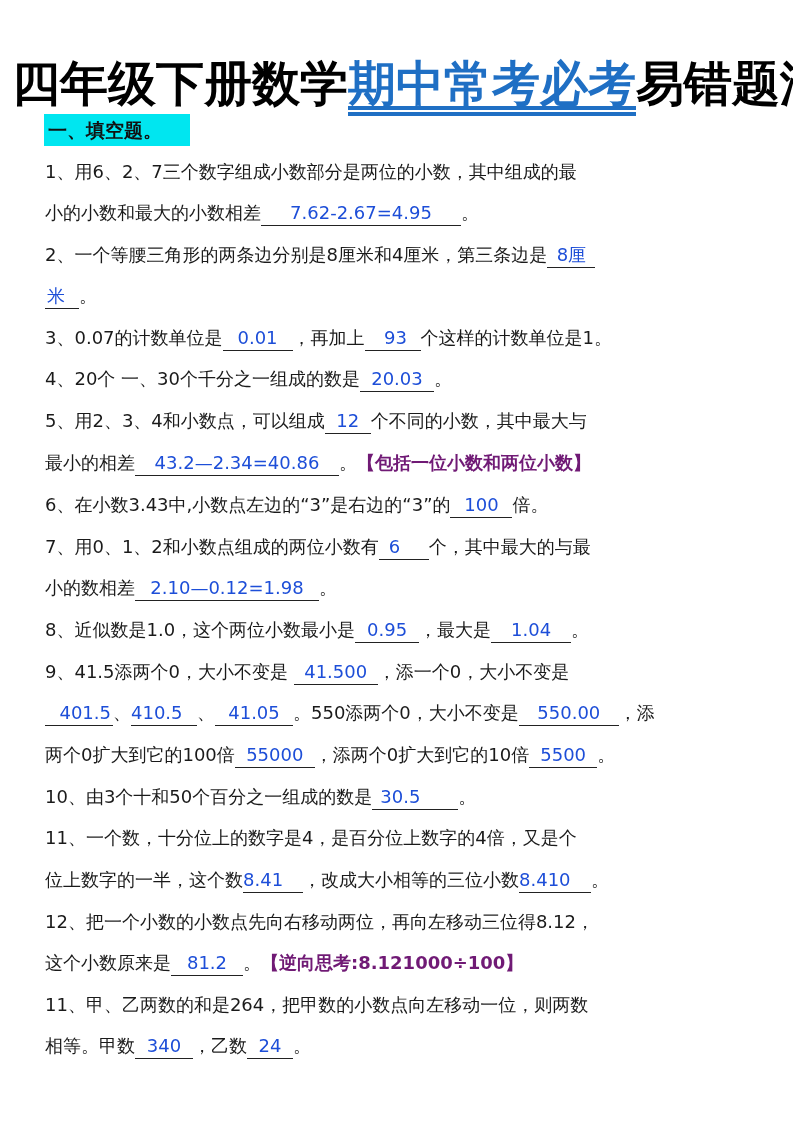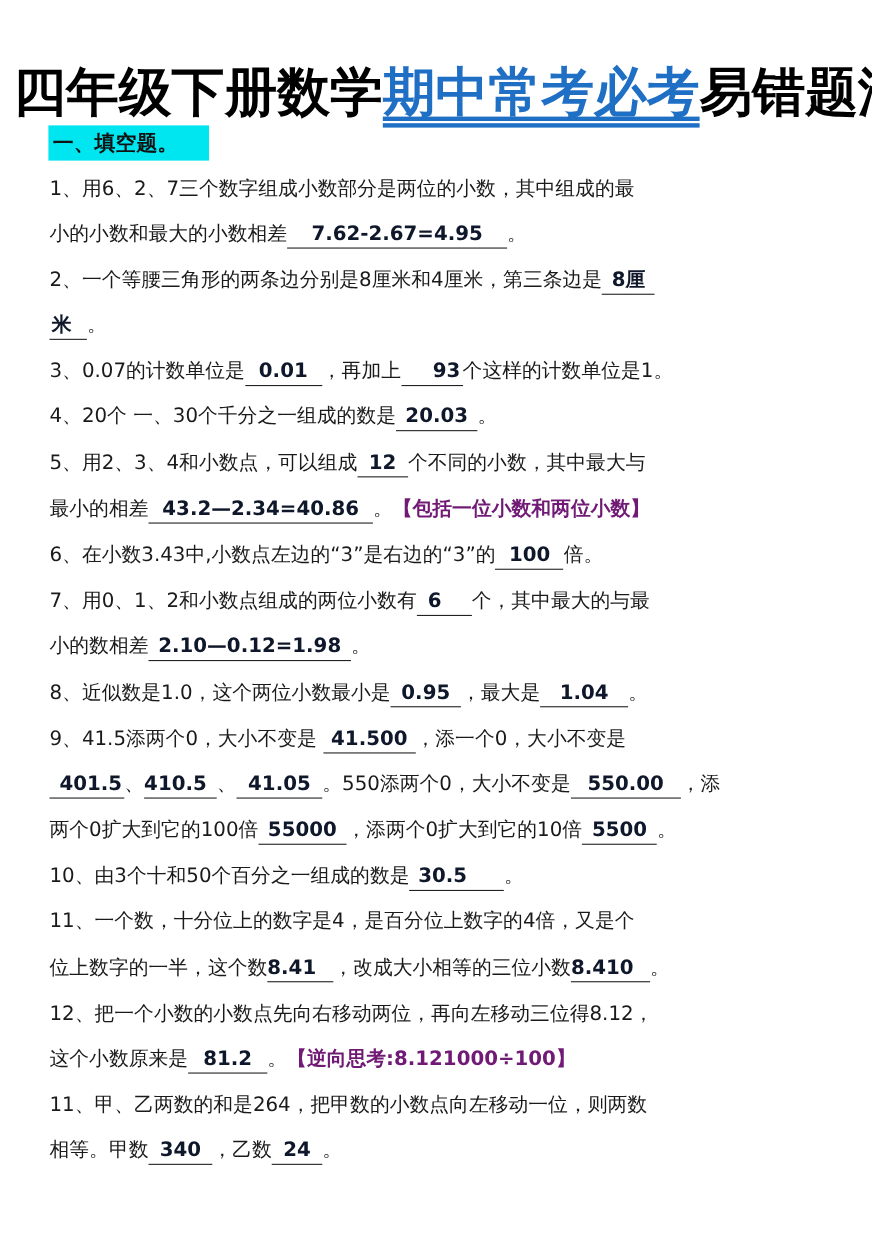--- a/index.html
+++ b/index.html
@@ -5,21 +5,21 @@
     html, body { margin: 0; padding: 0; background: #ffffff; }
     body { width: 793px; height: 1122px; position: relative; overflow: hidden;
            font-family: "DejaVu Sans", "Liberation Sans", sans-serif; color: #111; }
     .title { position: absolute; left: 0; width: 718px; top: 52px; text-align: center;
              font-size: 48px; font-weight: bold; color: #000; letter-spacing: 0px; white-space: nowrap; margin-left: 12px; }
     .title .hl { color: #1f6fc4; text-decoration: underline double #1f6fc4; text-underline-offset: 6px; }
     .section { position: absolute; left: 44px; top: 114px; height: 32px; width: 146px;
                background: #00e6f0; font-size: 19px; font-weight: bold; line-height: 32px;
                padding-left: 4px; box-sizing: border-box; white-space: nowrap; }
     .line { position: absolute; left: 45px; font-size: 18px; white-space: nowrap; line-height: 28px; color: #1a1a1a; }
-    .ans { color: #0f172a; font-weight: bold; display: inline-block; border-bottom: 1.5px solid #222;
+    .ans { color: #1d4ed8; font-weight: normal; display: inline-block; border-bottom: 1.5px solid #222;
            line-height: 24px; padding: 0 2px; text-align: center; }
     .note { color: #701a75; font-weight: bold; }
   </style>
 </head>
 <body>
 
 <div class="title">
   <span>四年级下册数学</span><span class="hl">期中常考必考</span><span>易错题汇总</span>
 </div>
 
@@ -31,21 +31,21 @@
 </div>
 
 <div class="line" style="top:241px">
   <span>2、一个等腰三角形的两条边分别是8厘米和4厘米，第三条边是</span><span class="ans" style="width:44px">8厘</span>
 </div>
 <div class="line" style="top:282px">
   <span class="ans" style="width:30px;text-align:left">米</span><span>。</span>
 </div>
 
 <div class="line" style="top:324px">
-  <span>3、0.07的计数单位是</span><span class="ans" style="width:66px">0.01</span><span>，再加上</span><span class="ans" style="width:46px;text-align:right;padding-left:8px">93</span><span>个这样的计数单位是1。</span>
+  <span>3、0.07的计数单位是</span><span class="ans" style="width:66px">0.01</span><span>，再加上</span><span class="ans" style="width:46px;text-align:center;padding-left:8px">93</span><span>个这样的计数单位是1。</span>
 </div>
 
 <div class="line" style="top:365px">
   <span>4、20个 一、30个千分之一组成的数是</span><span class="ans" style="width:70px">20.03</span><span>。</span>
 </div>
 
 <div class="line" style="top:407px">
   <span>5、用2、3、4和小数点，可以组成</span><span class="ans" style="width:42px">12</span><span>个不同的小数，其中最大与</span>
 </div>
 <div class="line" style="top:449px">

